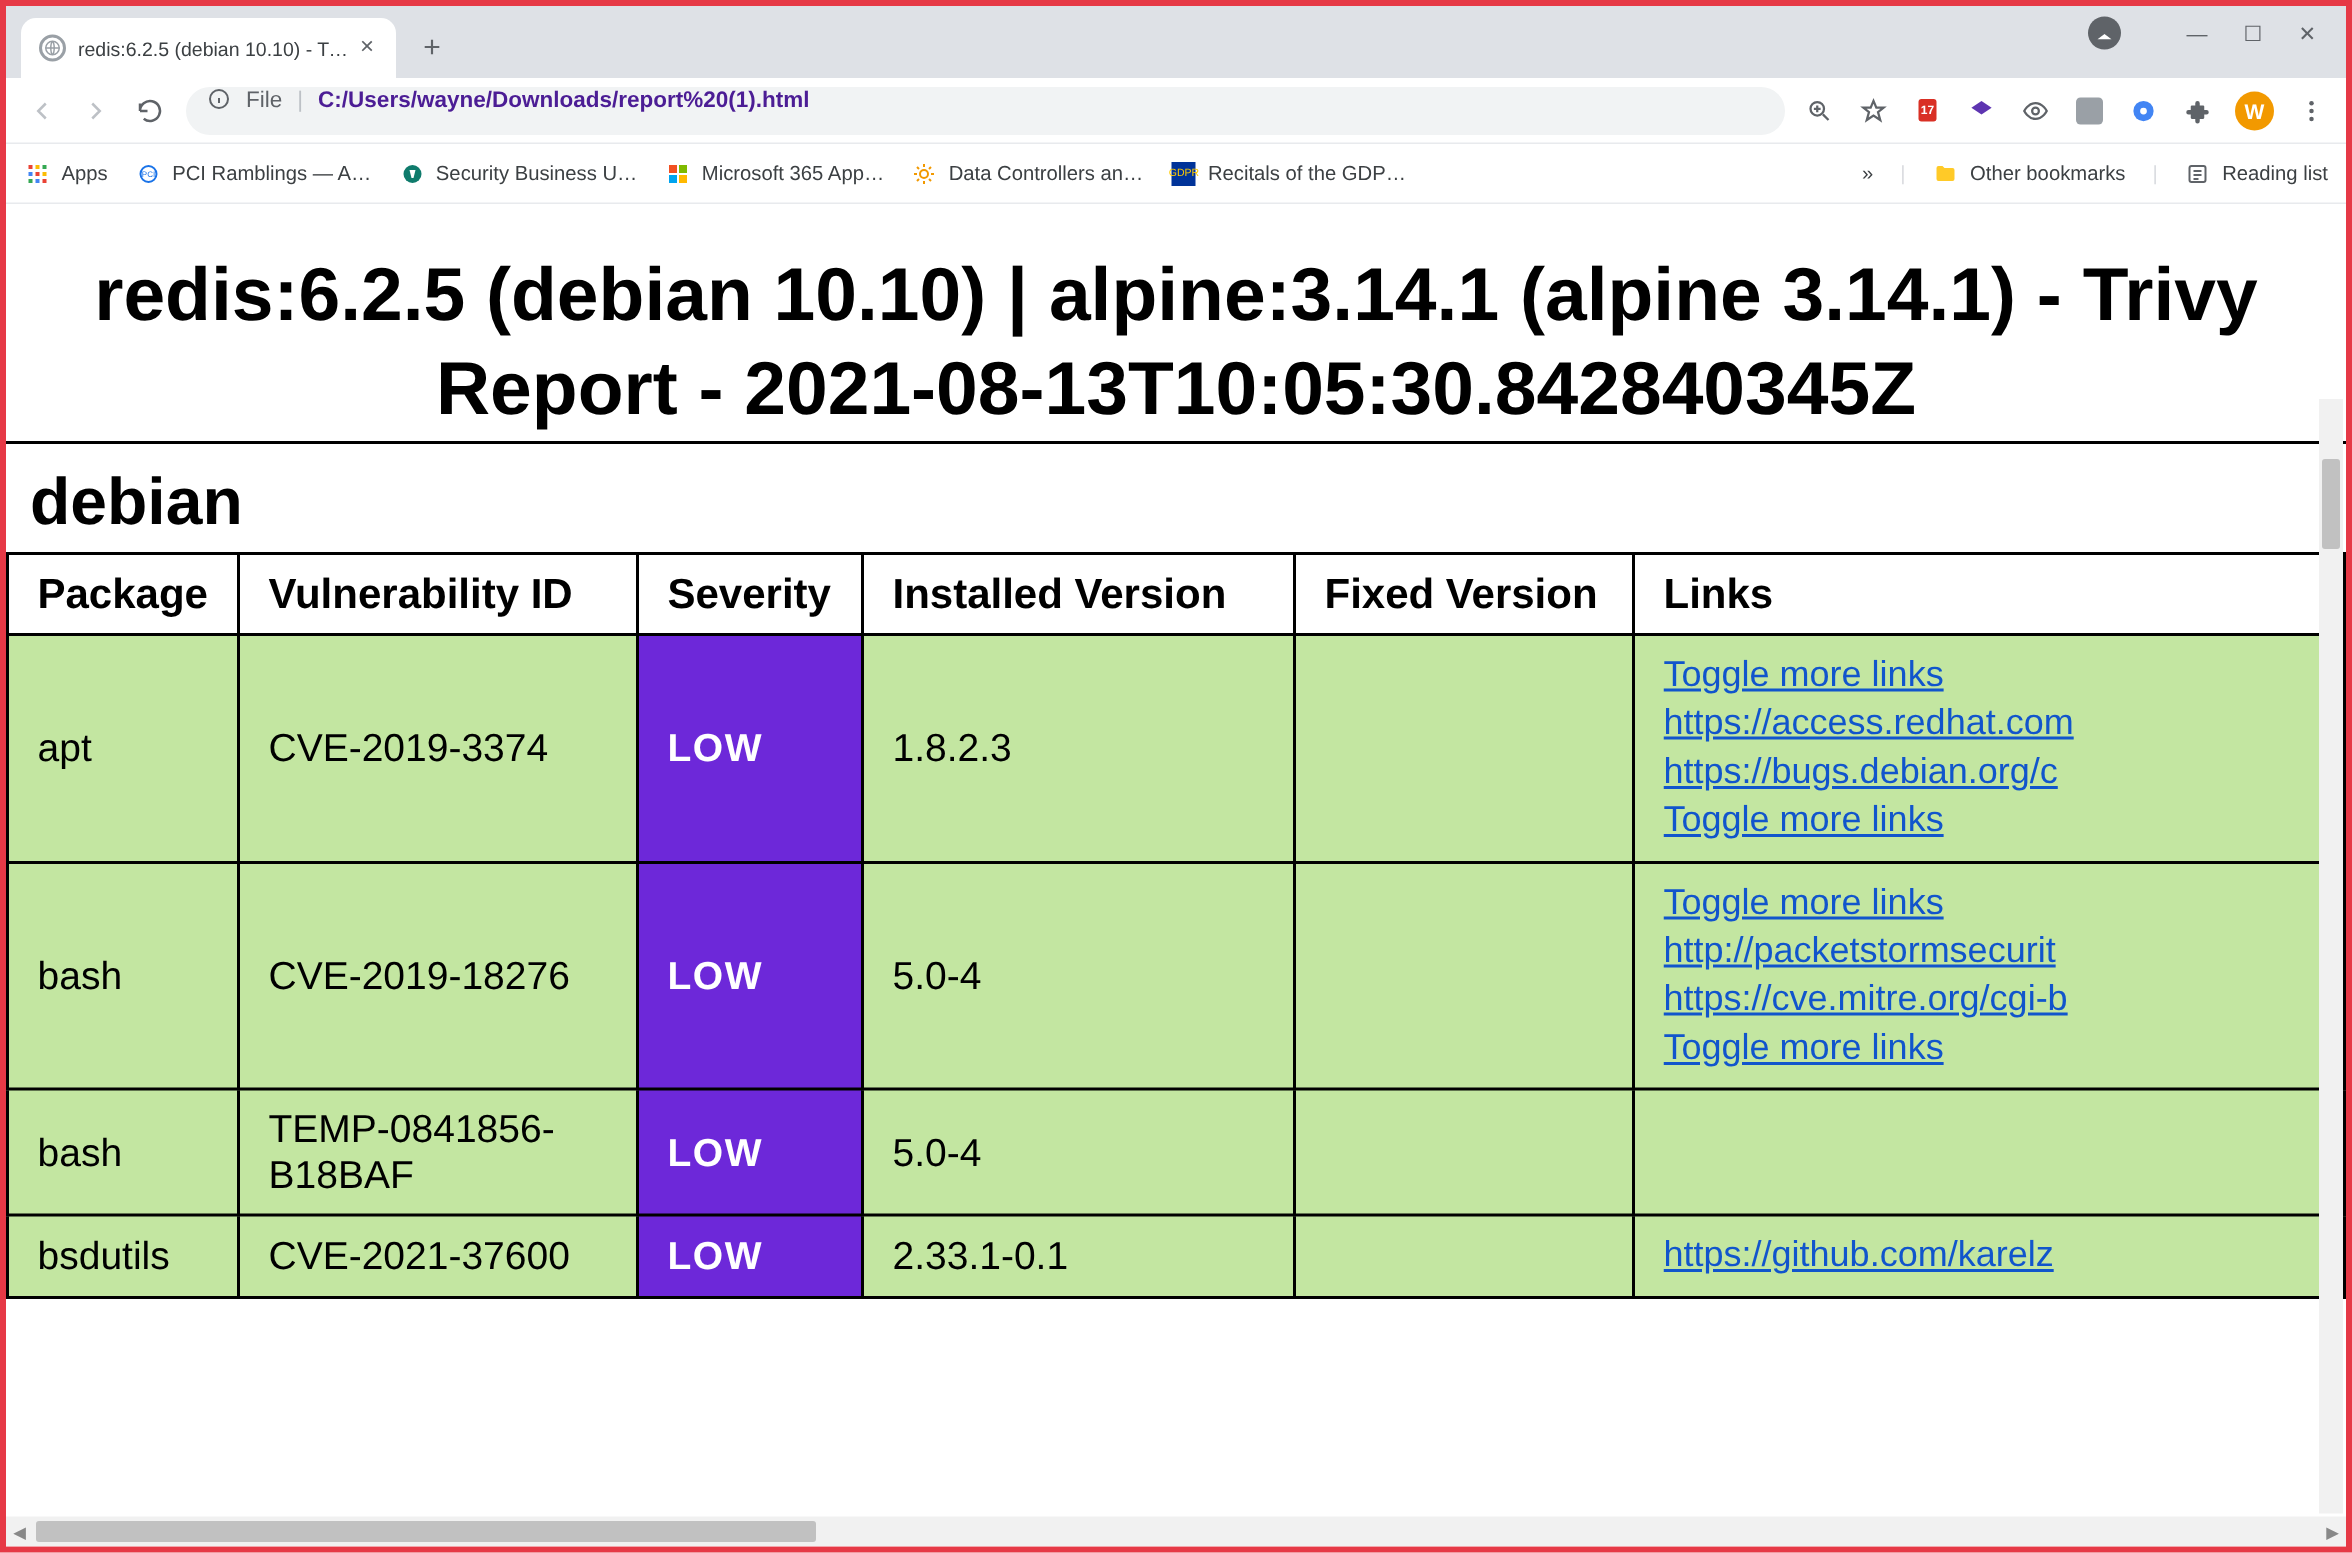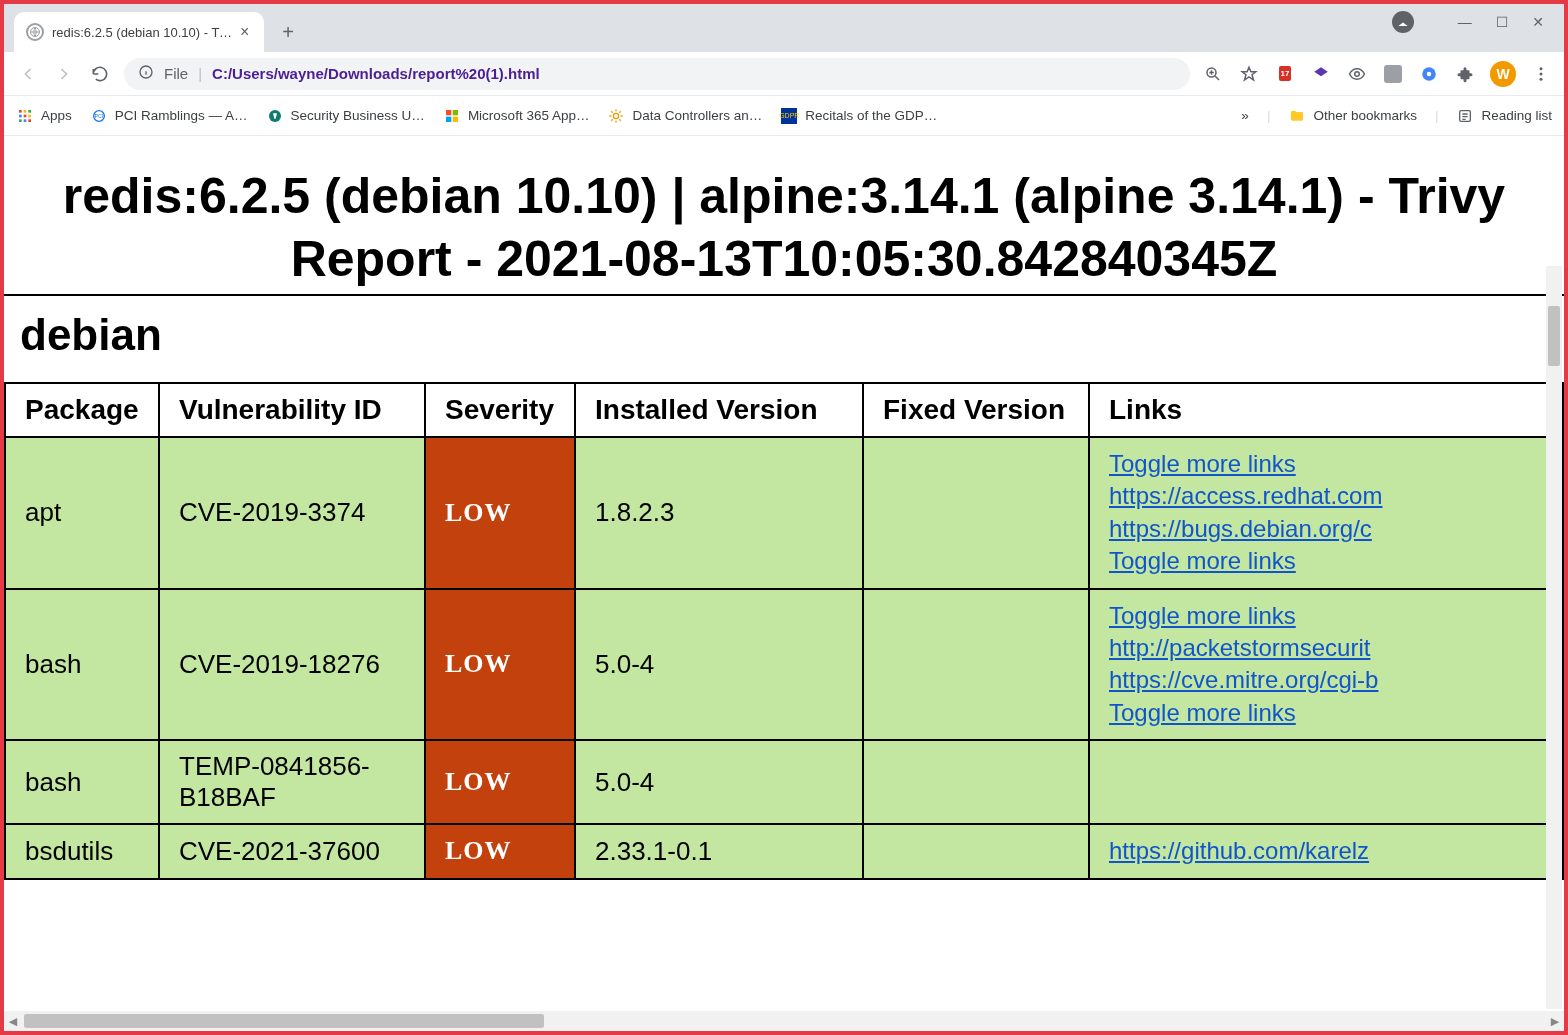--- a/index.html
+++ b/index.html
@@ -81,21 +81,20 @@
   color:#5f6368;
   cursor:pointer;
 }
 .nav-icon.disabled { color:#bdc1c6; cursor:default;}
 .urlbox {
   flex:1;
   height:32px;
   background:#f1f3f4;
   border-radius:16px;
   display:flex;
-  align-items:center;
   padding: 0 14px;
   gap:10px;
   font-size:15px;
   color:#5f6368;
 }
 .urlbox .file-label { color:#5f6368; }
 .urlbox .sep { color:#bdc1c6; }
 .urlbox .path { color:#4c1d95;font-weight:bold; }
 .toolbar-icons {
   display:flex;align-items:center;gap:14px;
@@ -151,21 +150,21 @@
 }
 .h2 {
   font-size: 40px;
   text-align:center;
   margin: 8px 0 20px 0;
 }
 .hr { border-top:2px solid #000; margin:0;}
 .h3 {
   font-size: 44px;
   font-weight:bold;
-  padding: 14px 16px 22px 16px;
+  padding: 14px 16px 8px 16px;
 }
 
 table.vuln {
   width:100%;
   border-collapse: collapse;
   table-layout:fixed;
 }
 table.vuln th, table.vuln td {
   border:2px solid #000;
   padding: 10px 19px;
@@ -173,27 +172,26 @@
   font-size:26px;
   vertical-align:middle;
 }
 table.vuln th {
   font-weight:bold;
   background:#fff;
   font-size:28px;
 }
 table.vuln tbody tr { background:#c3e6a1; }
 td.sev {
-  background:#c2410c;
+  background:#6d28d9;
   color:#fff;
   text-align:center;
   font-weight:bold;
   font-size:24px;
   letter-spacing:1px;
-  font-family:Liberation Serif, serif;
 }
 td.links a {
   color:#1155cc;
   text-decoration:underline;
   display:block;
   font-size:24px;
   line-height:1.35;
   white-space:nowrap;
   overflow:hidden;
 }

